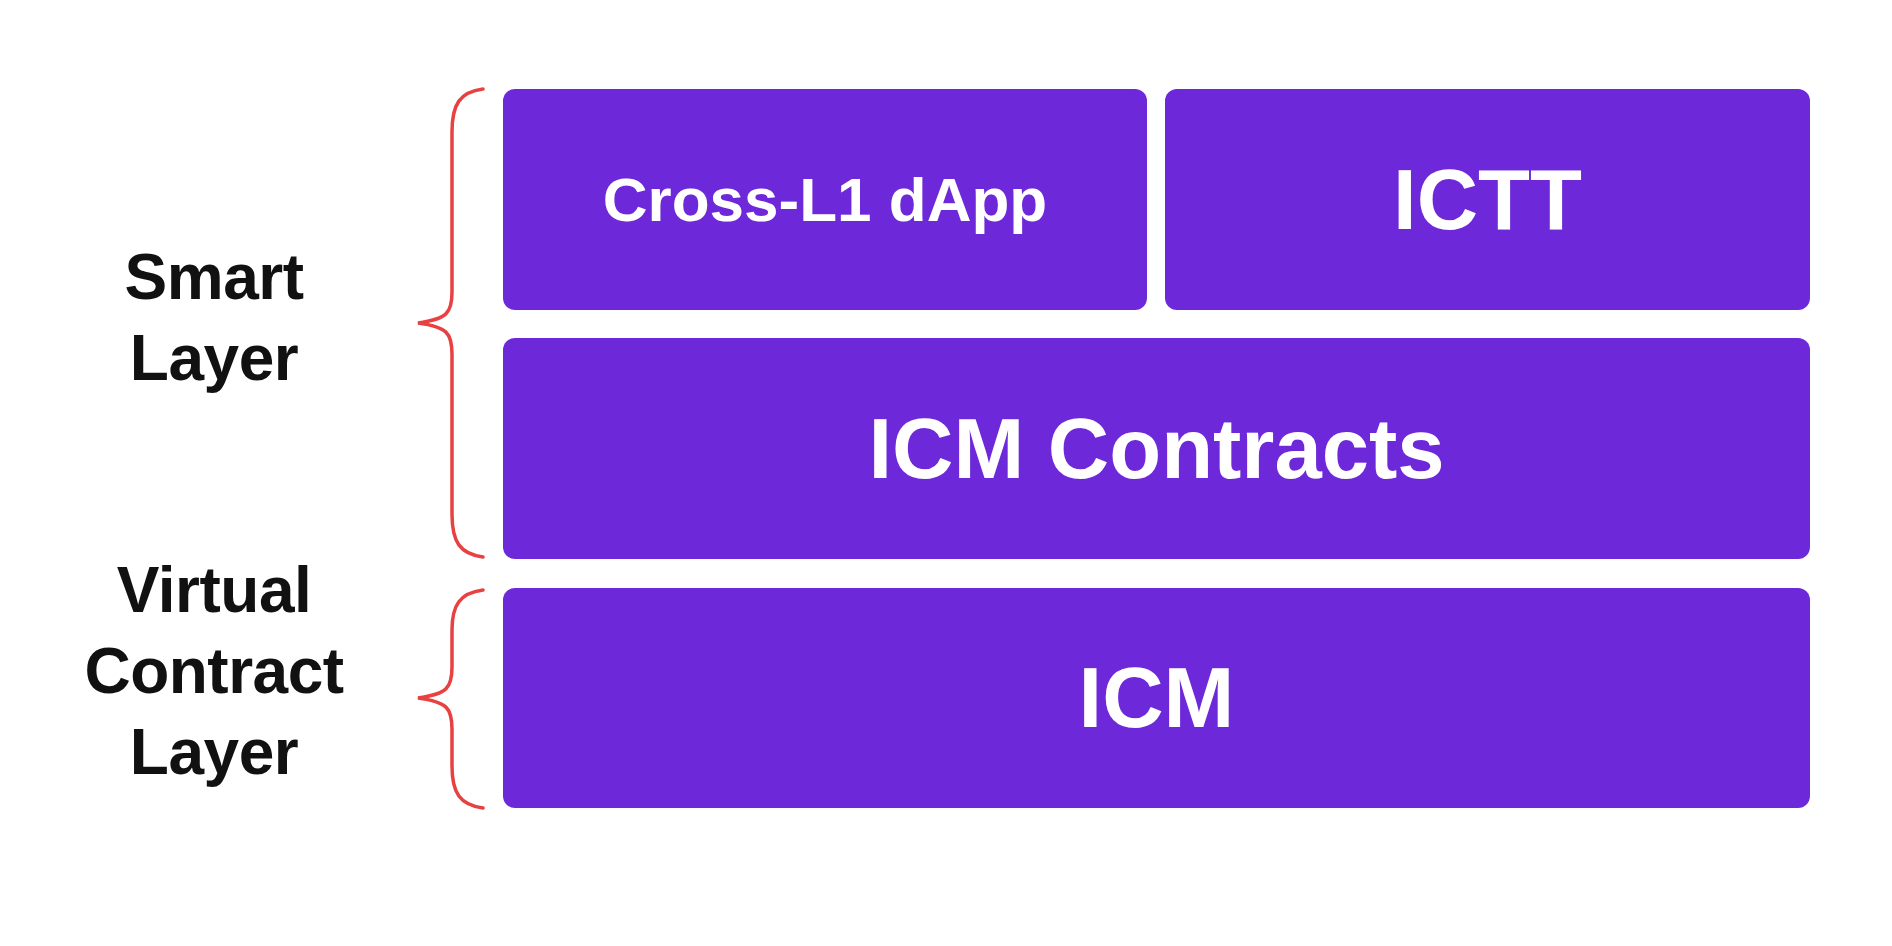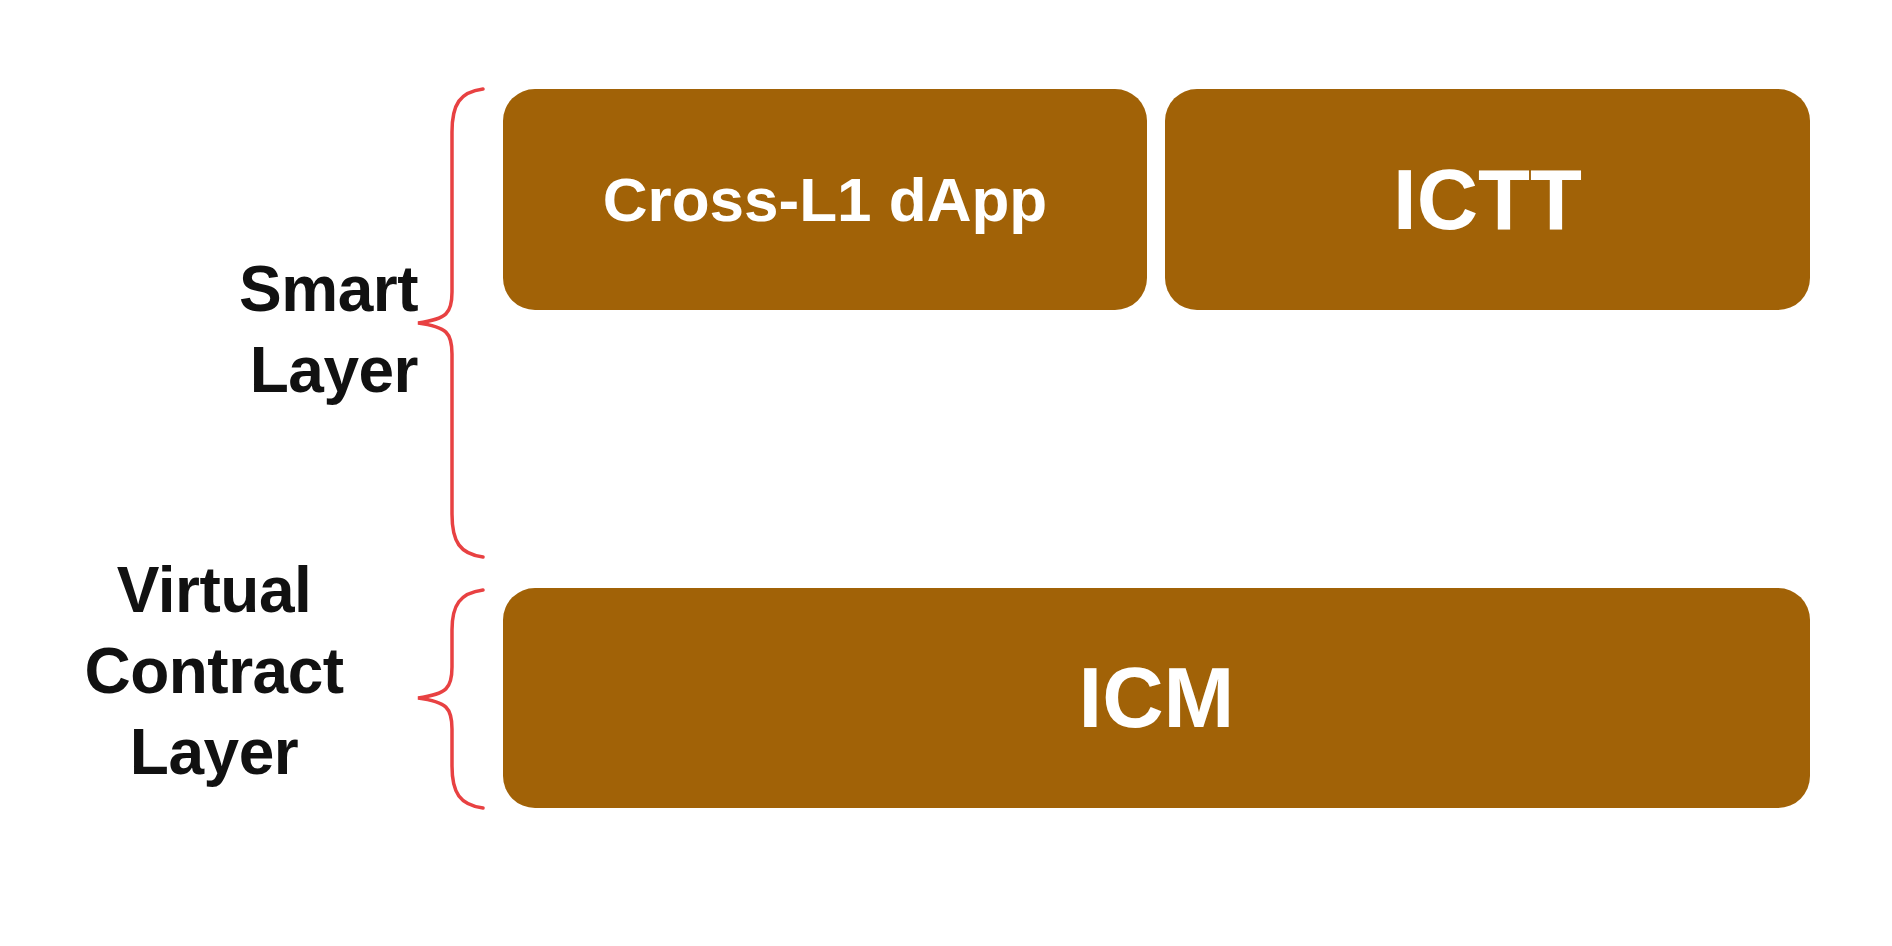--- a/index.html
+++ b/index.html
@@ -23,36 +23,36 @@
     flex-direction: column;
     align-items: center;
     justify-content: center;
     text-align: center;
     color: #111111;
     font-weight: 700;
     font-size: 64px;
     line-height: 81px;
     letter-spacing: -0.5px;
   }
-  .layer-label.scl { top: 95px;  height: 470px; align-items: flex-end; }
+  .layer-label.scl { top: 83px;  height: 470px; }
   .layer-label.vml { top: 562px; height: 218px; }
   .brace {
     position: absolute;
     overflow: visible;
   }
   .brace path {
     fill: none;
     stroke: #E84142;
     stroke-width: 3.5;
     stroke-linecap: round;
   }
   .box {
     position: absolute;
-    background: #a16207;
-    border-radius: 32px;
+    background: #6d28d9;
+    border-radius: 12px;
     display: flex;
     align-items: center;
     justify-content: center;
     color: #ffffff;
     font-weight: 700;
     text-align: center;
   }
   .box-crossl1 { left: 503px;  top: 89px;  width: 644px;  height: 221px; font-size: 62px; }
   .box-ictt    { left: 1165px; top: 89px;  width: 645px;  height: 221px; font-size: 85px; }
   .box-icmc    { left: 503px;  top: 338px; width: 1307px; height: 221px; font-size: 85px; }
@@ -83,18 +83,21 @@
   </svg>
 
   <div class="box box-crossl1">
     <span>Cross-L1 dApp</span>
   </div>
 
   <div class="box box-ictt">
     <span>ICTT</span>
   </div>
 
+  <div class="box box-icmc">
+    <span>ICM Contracts</span>
+  </div>
 
   <div class="box box-icm">
     <span>ICM</span>
   </div>
 
 </div>
 
 </body></html>

